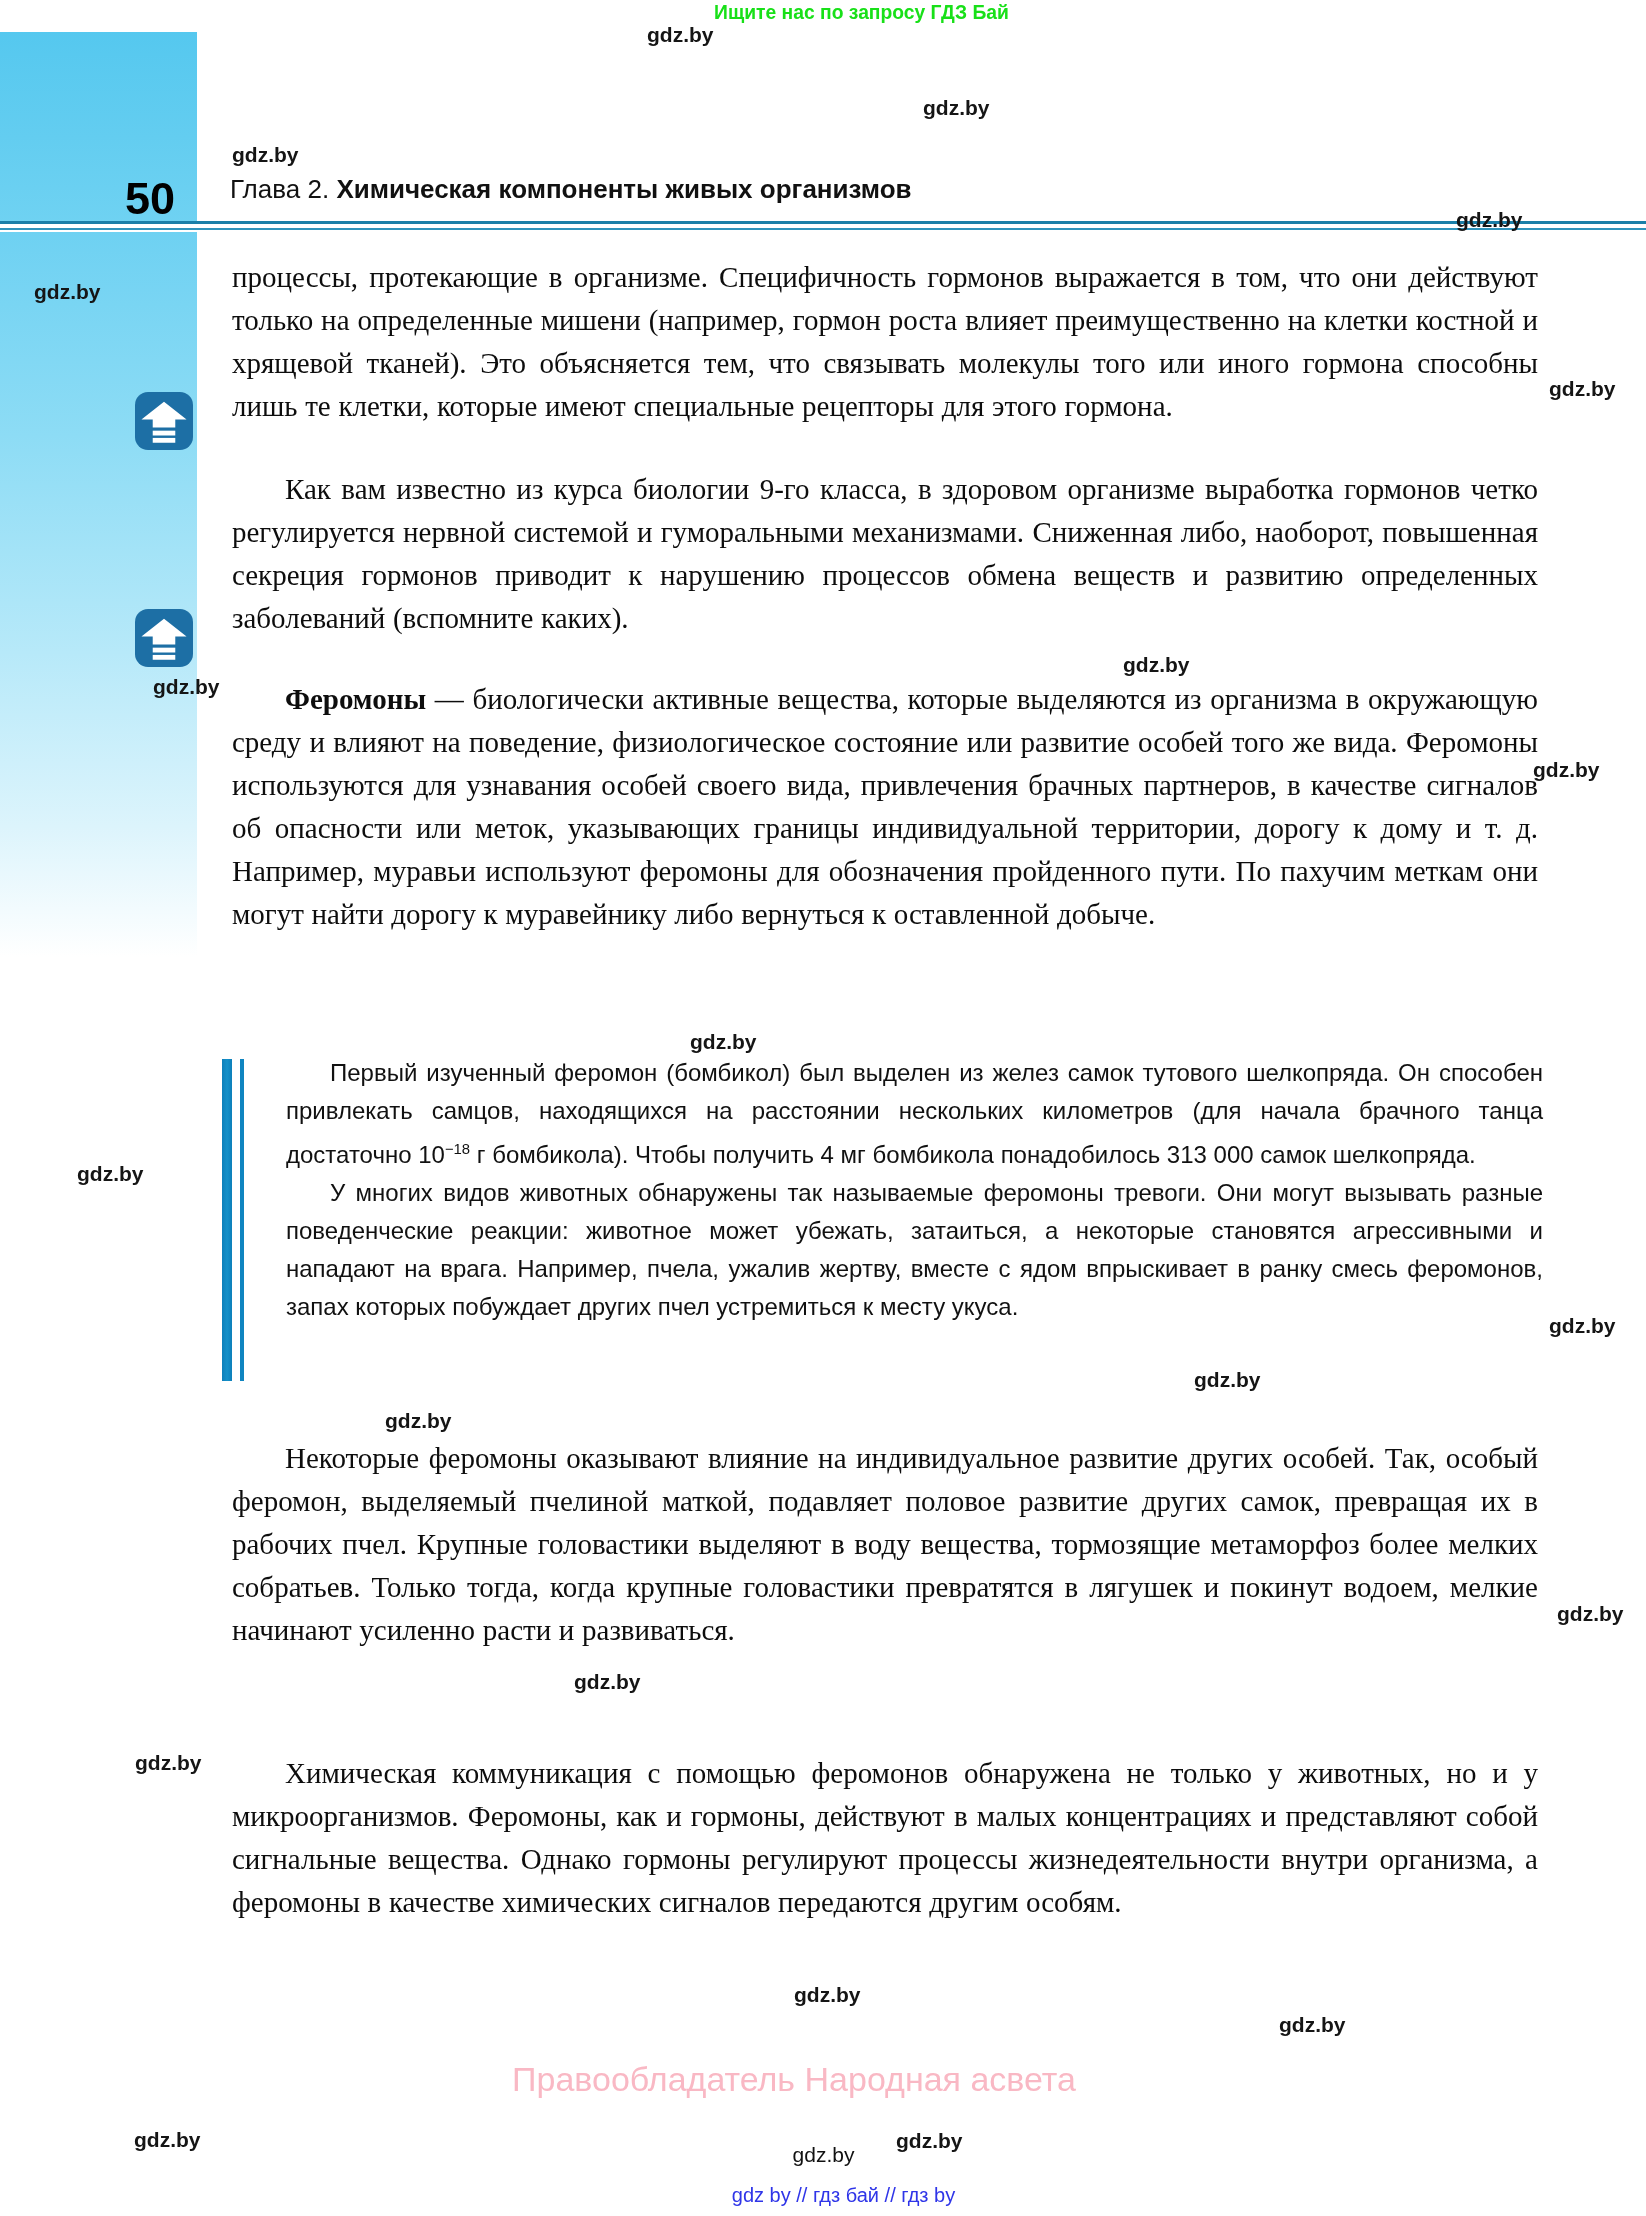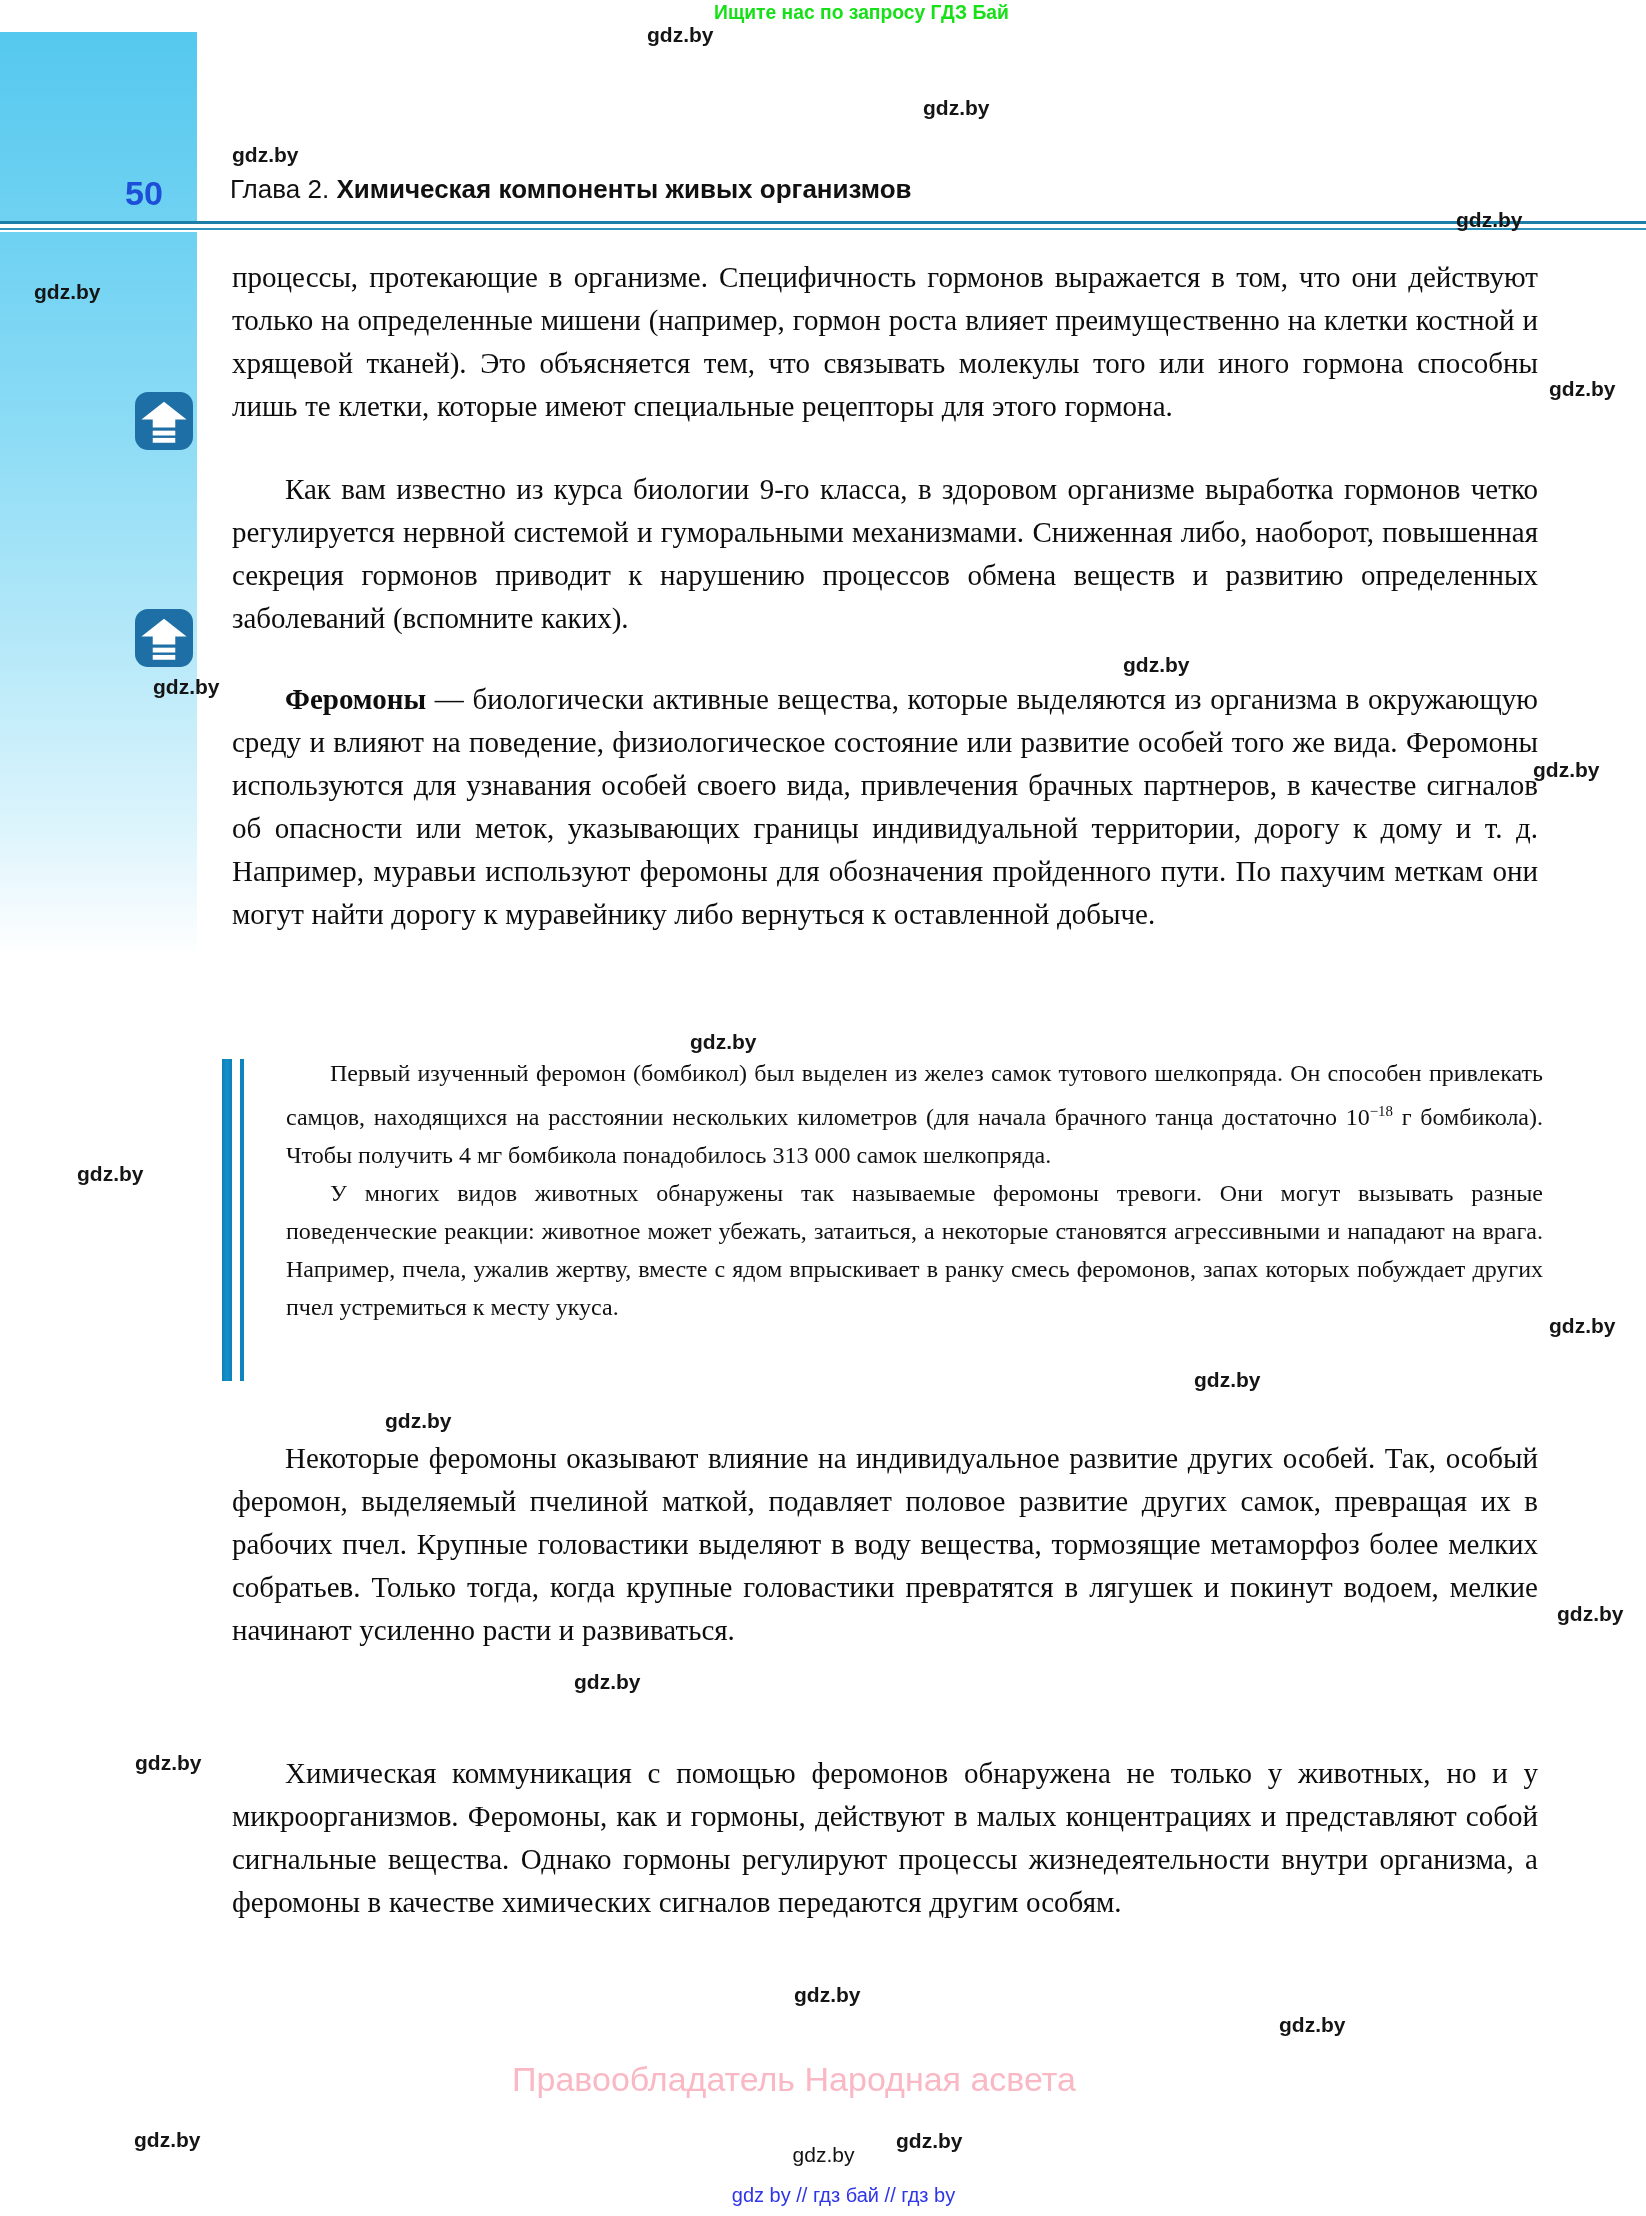--- a/index.html
+++ b/index.html
@@ -37,23 +37,23 @@
     top: 32px;
     width: 197px;
     height: 191px;
     background: linear-gradient(180deg, #55c8ef 0%, #63cdf0 55%, #6fd2f2 100%);
   }
   .page-num {
     position: absolute;
     left: 125px;
     top: 176px;
     font-family: "Liberation Sans", sans-serif;
-    font-size: 34px;
+    font-size: 45px;
     font-weight: bold;
-    color: #1d4ed8;
+    color: #000000;
     line-height: 1;
   }
   .chapter-line {
     position: absolute;
     left: 230px;
     top: 176px;
     font-family: "Liberation Sans", sans-serif;
     font-size: 26px;
     color: #111111;
     line-height: 1;
@@ -140,21 +140,21 @@
     background: #0f85c0;
   }
   .note-body {
     position: absolute;
     left: 64px;
     top: -4.8px;
     width: 1257px;
   }
   p.sans {
     margin: 0;
-    font-family: Liberation Serif, serif;
+    font-family: Liberation Sans, sans-serif;
     font-size: 24px;
     line-height: 38px;
     color: #111111;
     text-align: justify;
     text-justify: inter-word;
   }
   p.sans.indent { text-indent: 44px; }
   sup.exp { font-size: 0.62em; vertical-align: super; }
 
   

